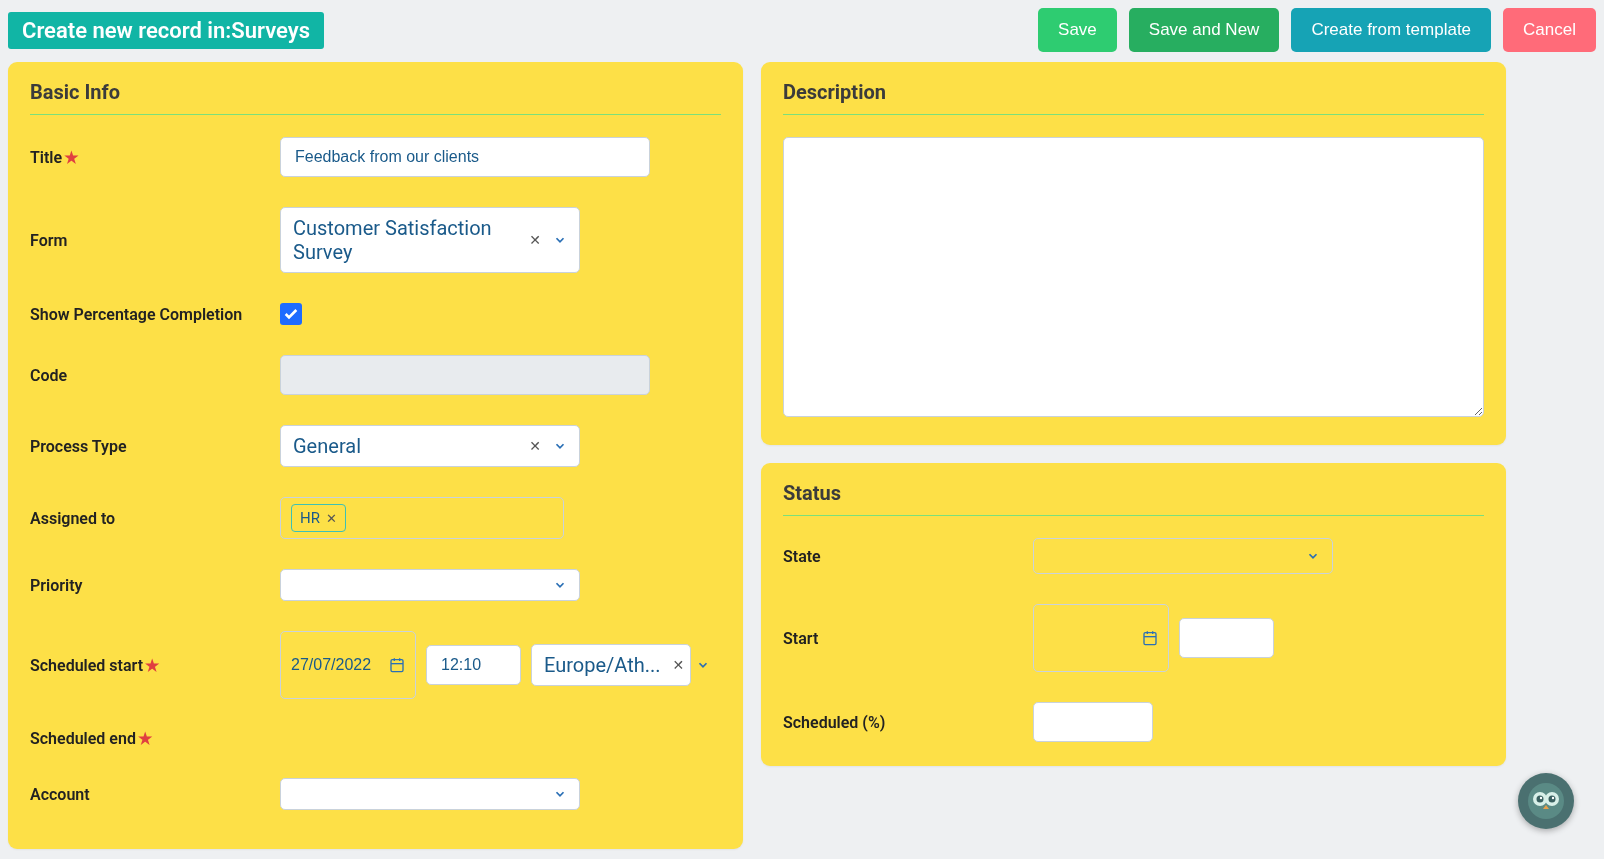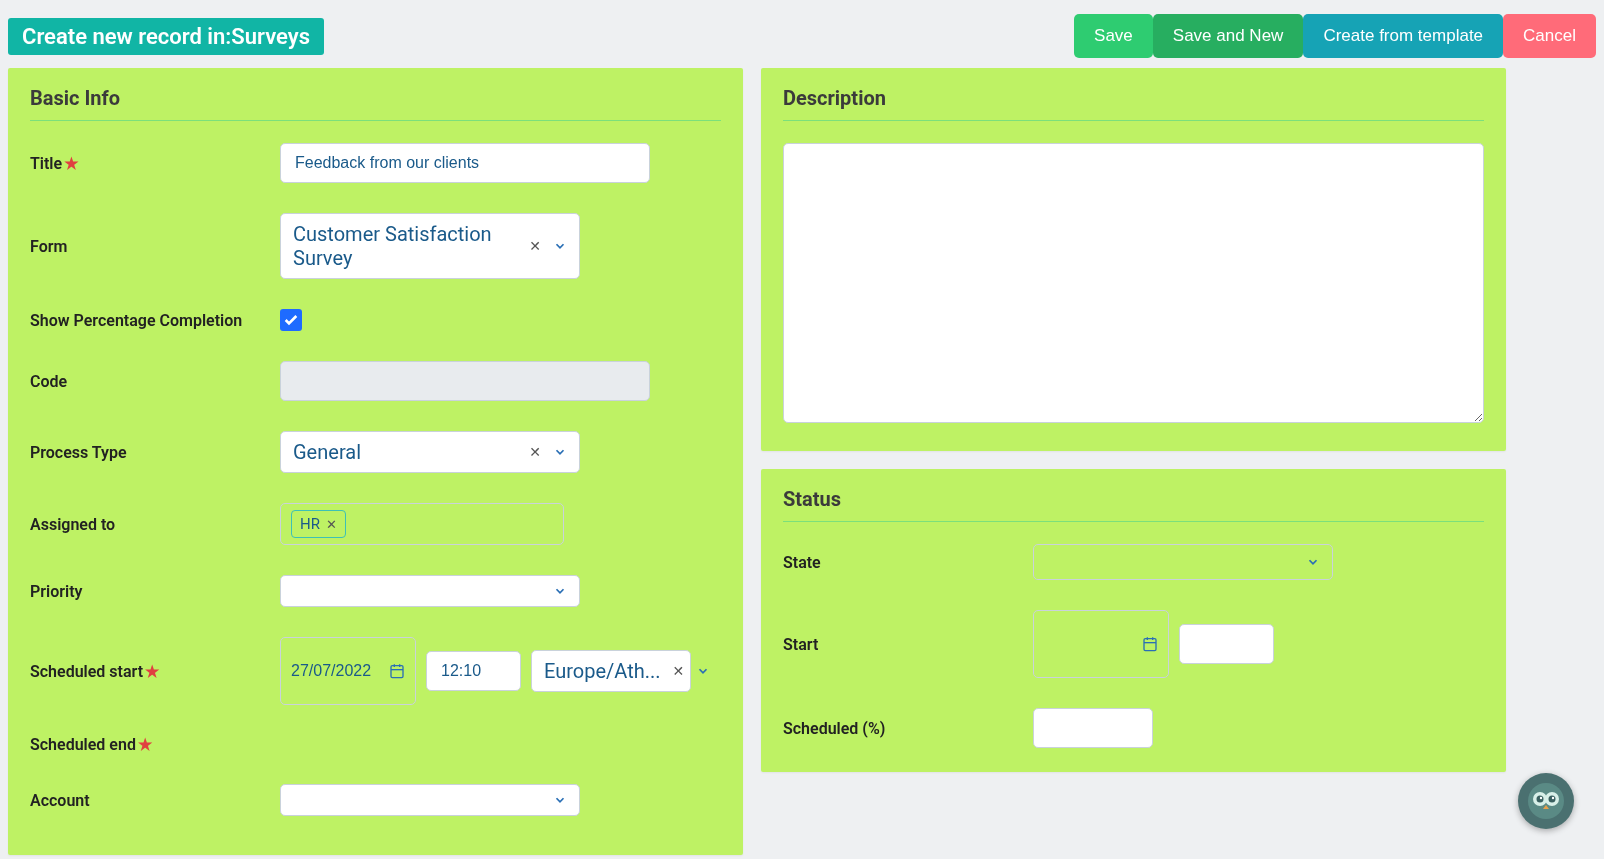--- a/index.html
+++ b/index.html
@@ -1,29 +1,29 @@
 <!DOCTYPE html>
 <html><head>
 <meta charset="utf-8">
 <style>
 * { box-sizing: border-box; margin: 0; padding: 0; }
 body { font-family: -apple-system,BlinkMacSystemFont,"Segoe UI",Roboto,Arial,sans-serif; background:#f0f0f0; color:#333; font-size:15px; }
 .page { width:1604px; height:859px; position:relative; overflow:hidden; background:#eef0f2; }
 
-.topbar { display:flex; align-items:center; justify-content:space-between; padding:8px 8px 10px 8px;margin-top:6px; }
+.topbar { display:flex; align-items:center; justify-content:space-between; padding:8px 8px 10px 8px; }
 .page-title-badge { background:#11b5a5; color:#fff; padding:6px 14px; font-size:22px; font-weight:600; border-radius:3px; }
-.action-buttons { display:flex; gap:0; }
+.action-buttons { display:flex; gap:12px; }
 .btn { border:none; border-radius:5px; color:#fff; font-size:17px; padding:12px 20px; cursor:pointer; font-weight:500; }
 .btn-save { background:#2ecc71; }
 .btn-savenew { background:#27ae60; }
 .btn-template { background:#16a3b5; }
 .btn-cancel { background:#ff6b79; }
 
 .columns { display:flex; gap:18px; padding:0 8px; }
-.panel { background:#bef264; border-radius:2px; padding:18px 22px 24px 22px; box-shadow:0 1px 2px rgba(0,0,0,0.05); margin-bottom:18px; }
+.panel { background:#fde047; border-radius:9px; padding:18px 22px 24px 22px; box-shadow:0 1px 2px rgba(0,0,0,0.05); margin-bottom:18px; }
 .panel-title { font-size:20px; font-weight:700; color:#3b3b3b; padding-bottom:10px; border-bottom:1px solid #7be07b; margin-bottom:22px; }
 
 .form-row { display:flex; align-items:center; margin-bottom:30px; }
 .form-row .label { width:250px; font-size:16px; font-weight:600; color:#222; }
 .req { color:#e04040; margin-left:2px; }
 .controls { flex:1; display:flex; gap:10px; align-items:center; }
 
 .input, .select-box, .combo, .textarea { border:1px solid #c9d2db; border-radius:5px; background:#fff; font-size:16px; color:#1a5a8a; }
 .input { padding:10px 14px; width:370px; }
 .input.small { width:120px; }

